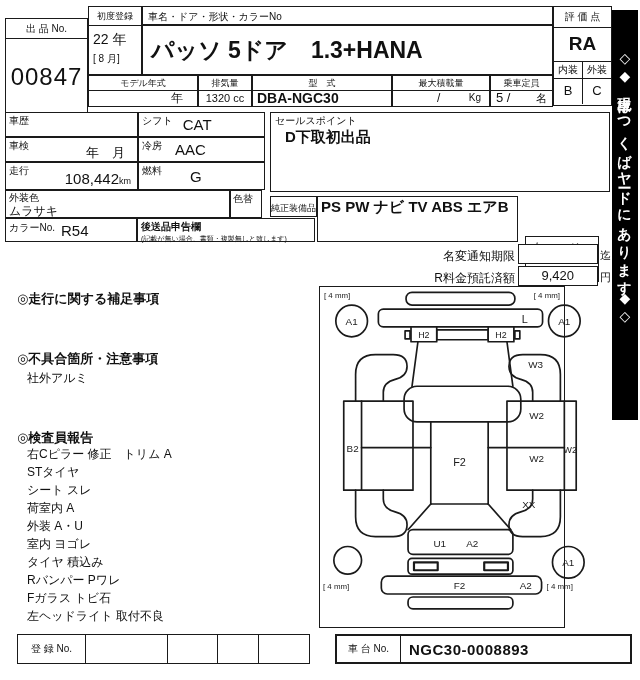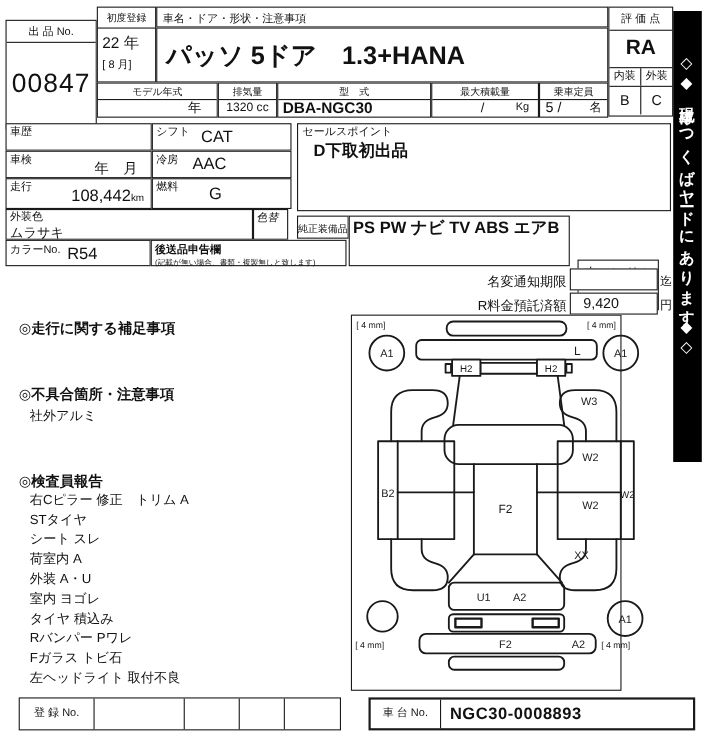--- a/index.html
+++ b/index.html
@@ -25,21 +25,21 @@
   <div class="hdr" style="height:20px;">出 品 No.</div>
   <div style="font-size:24px;text-align:center;margin-top:24px;letter-spacing:1px;">00847</div>
 </div>
 
 <div class="bx" style="left:88px;top:6px;width:54px;height:69px;">
   <div class="hdr" style="height:19px;font-size:9px;">初度登録</div>
   <div style="font-size:14px;padding:5px 0 0 4px;">22 年</div>
   <div style="font-size:10px;padding:3px 0 0 4px;">[ 8 月]</div>
 </div>
 
-<div class="bx" style="left:142px;top:6px;width:411px;height:19px;font-size:10px;padding:3px 0 0 5px;">車名・ドア・形状・注意事項</div>
+<div class="bx" style="left:142px;top:6px;width:411px;height:19px;font-size:10px;padding:3px 0 0 5px;">車名・ドア・形状・カラーNo</div>
 <div class="bx" style="left:142px;top:25px;width:411px;height:50px;font-size:23px;font-weight:bold;display:flex;align-items:center;padding-left:8px;white-space:pre;">パッソ 5ドア　1.3+HANA</div>
 
 <div class="bx" style="left:88px;top:75px;width:110px;height:32px;">
   <div class="cellh">モデル年式</div>
   <div class="cellv" style="justify-content:flex-end;padding-right:14px;">年</div>
 </div>
 <div class="bx" style="left:198px;top:75px;width:54px;height:32px;">
   <div class="cellh">排気量</div>
   <div class="cellv" style="justify-content:center;font-size:11px;">1320 cc</div>
 </div>
@@ -99,21 +99,21 @@
 <div class="bx flexr" style="left:138px;top:162px;width:127px;height:28px;">
   <span class="lbl" style="align-self:flex-start;padding:2px 0 0 3px;">燃料</span>
   <span style="font-size:15px;margin-left:28px;">G</span>
 </div>
 
 <div class="bx" style="left:5px;top:190px;width:225px;height:28px;">
   <div class="lbl" style="padding:1px 0 0 3px;">外装色</div>
   <div style="font-size:12px;padding-left:3px;">ムラサキ</div>
 </div>
 <div class="bx" style="left:230px;top:190px;width:32px;height:28px;">
-  <div class="lbl" style="padding:2px 0 0 2px;font-style:italic;">色替</div>
+  <div class="lbl" style="padding:2px 0 0 2px;">色替</div>
 </div>
 
 <div class="bx flexr" style="left:5px;top:218px;width:132px;height:24px;">
   <span class="lbl" style="align-self:flex-start;padding:3px 0 0 3px;">カラーNo.</span>
   <span style="font-size:15px;margin-left:6px;">R54</span>
 </div>
 <div class="bx" style="left:137px;top:218px;width:178px;height:24px;">
   <div style="font-size:10px;font-weight:bold;padding:1px 0 0 3px;">後送品申告欄</div>
   <div style="font-size:7px;padding-left:3px;">(記載が無い場合、書類・複製無しと致します)</div>
 </div>
@@ -128,21 +128,21 @@
   <div style="font-size:15px;font-weight:bold;padding:1px 0 0 3px;white-space:pre;">PS PW ナビ TV ABS エアB</div>
 </div>
 <div class="bx" style="left:525px;top:196px;width:74px;height:46px;margin-top:40px;">
   <div style="font-size:12px;text-align:center;padding-top:3px;">右ハンドル</div>
 </div>
 
 <div class="nb" style="left:420px;top:248px;width:95px;text-align:right;font-size:12px;">名変通知期限</div>
 <div class="bx" style="left:518px;top:244px;width:80px;height:20px;text-align:right;font-size:13px;line-height:17px;padding-right:4px;"></div>
 <div class="nb" style="left:600px;top:248px;font-size:11px;">迄</div>
 <div class="nb" style="left:415px;top:270px;width:100px;text-align:right;font-size:12px;">R料金預託済額</div>
-<div class="bx" style="left:518px;top:266px;width:80px;height:20px;text-align:center;font-size:13px;line-height:17px;padding-right:23px;">9,420</div>
+<div class="bx" style="left:518px;top:266px;width:80px;height:20px;text-align:right;font-size:13px;line-height:17px;padding-right:23px;">9,420</div>
 <div class="nb" style="left:600px;top:270px;font-size:11px;">円</div>
 
 <div class="banner">
   <span>◇◆</span><span>現車はつくばヤードにあります</span><span>◆◇</span>
 </div>
 
 <div class="note-title" style="left:17px;top:290px;">◎走行に関する補足事項</div>
 <div class="note-title" style="left:17px;top:350px;">◎不具合箇所・注意事項</div>
 <div class="nb note-item" style="left:27px;top:369px;">社外アルミ</div>
 <div class="note-title" style="left:17px;top:429px;">◎検査員報告</div>

